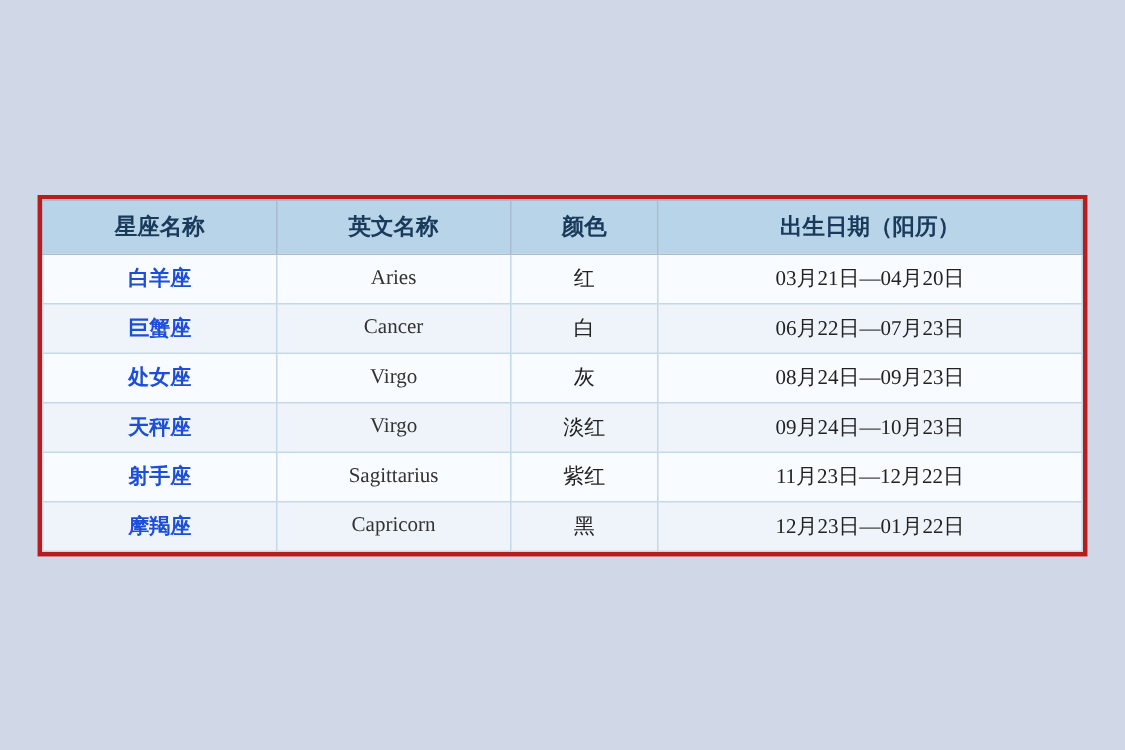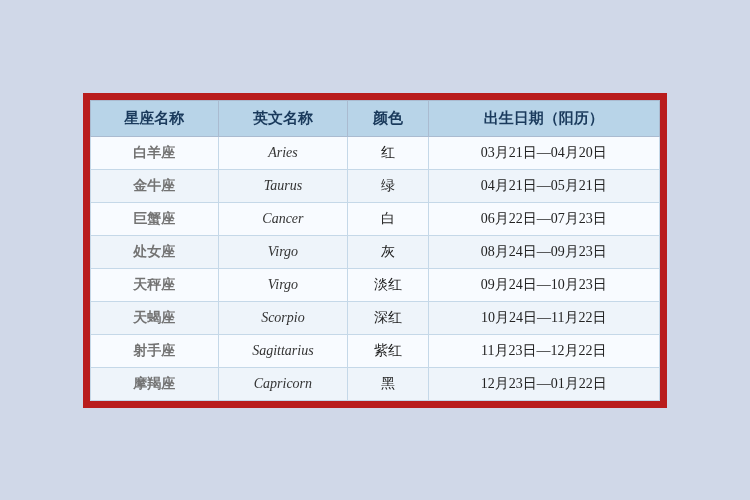--- a/index.html
+++ b/index.html
@@ -14,22 +14,22 @@
       background-color: #d0d8e8;
       display: flex;
       align-items: center;
       justify-content: center;
       font-family: "SimSun", "宋体", serif;
       font-size: 14px;
     }
 
     .table-container {
       background-color: #f0f4f8;
-      border: 7px solid #b91c1c;
-      width: 584px;
+      border: 3px solid #b91c1c;
+      width: 700px;
     }
 
     table {
       width: 100%;
       border-collapse: collapse;
     }
 
     thead tr th {
       background-color: #b8d4e8;
       color: #1a3a5c;
@@ -50,26 +50,25 @@
 
     tbody tr td {
       text-align: center;
       padding: 7px 10px;
       border: 1px solid #c5d8e8;
       color: #222;
       font-size: 14px;
     }
 
     tbody tr td:first-child {
-      color: #737373;
+      color: #1d4ed8;
       font-weight: bold;
     }
 
     tbody tr td:nth-child(2) {
-      font-style: italic;
       color: #333;
     }
   </style>
 </head>
 <body>
 
 <div class="table-container">
   <table>
     <thead>
       <tr>
@@ -80,50 +79,38 @@
       </tr>
     </thead>
     <tbody id="table-body">
     <tr>
           <td>白羊座</td>
           <td>Aries</td>
           <td>红</td>
           <td>03月21日—04月20日</td>
         </tr>
         <tr>
-          <td>金牛座</td>
-          <td>Taurus</td>
-          <td>绿</td>
-          <td>04月21日—05月21日</td>
-        </tr>
-        <tr>
           <td>巨蟹座</td>
           <td>Cancer</td>
           <td>白</td>
           <td>06月22日—07月23日</td>
         </tr>
         <tr>
           <td>处女座</td>
           <td>Virgo</td>
           <td>灰</td>
           <td>08月24日—09月23日</td>
         </tr>
         <tr>
           <td>天秤座</td>
           <td>Virgo</td>
           <td>淡红</td>
           <td>09月24日—10月23日</td>
         </tr>
         <tr>
-          <td>天蝎座</td>
-          <td>Scorpio</td>
-          <td>深红</td>
-          <td>10月24日—11月22日</td>
-        </tr>
-        <tr>
           <td>射手座</td>
           <td>Sagittarius</td>
           <td>紫红</td>
           <td>11月23日—12月22日</td>
         </tr>
         <tr>
           <td>摩羯座</td>
           <td>Capricorn</td>
           <td>黑</td>
           <td>12月23日—01月22日</td>

